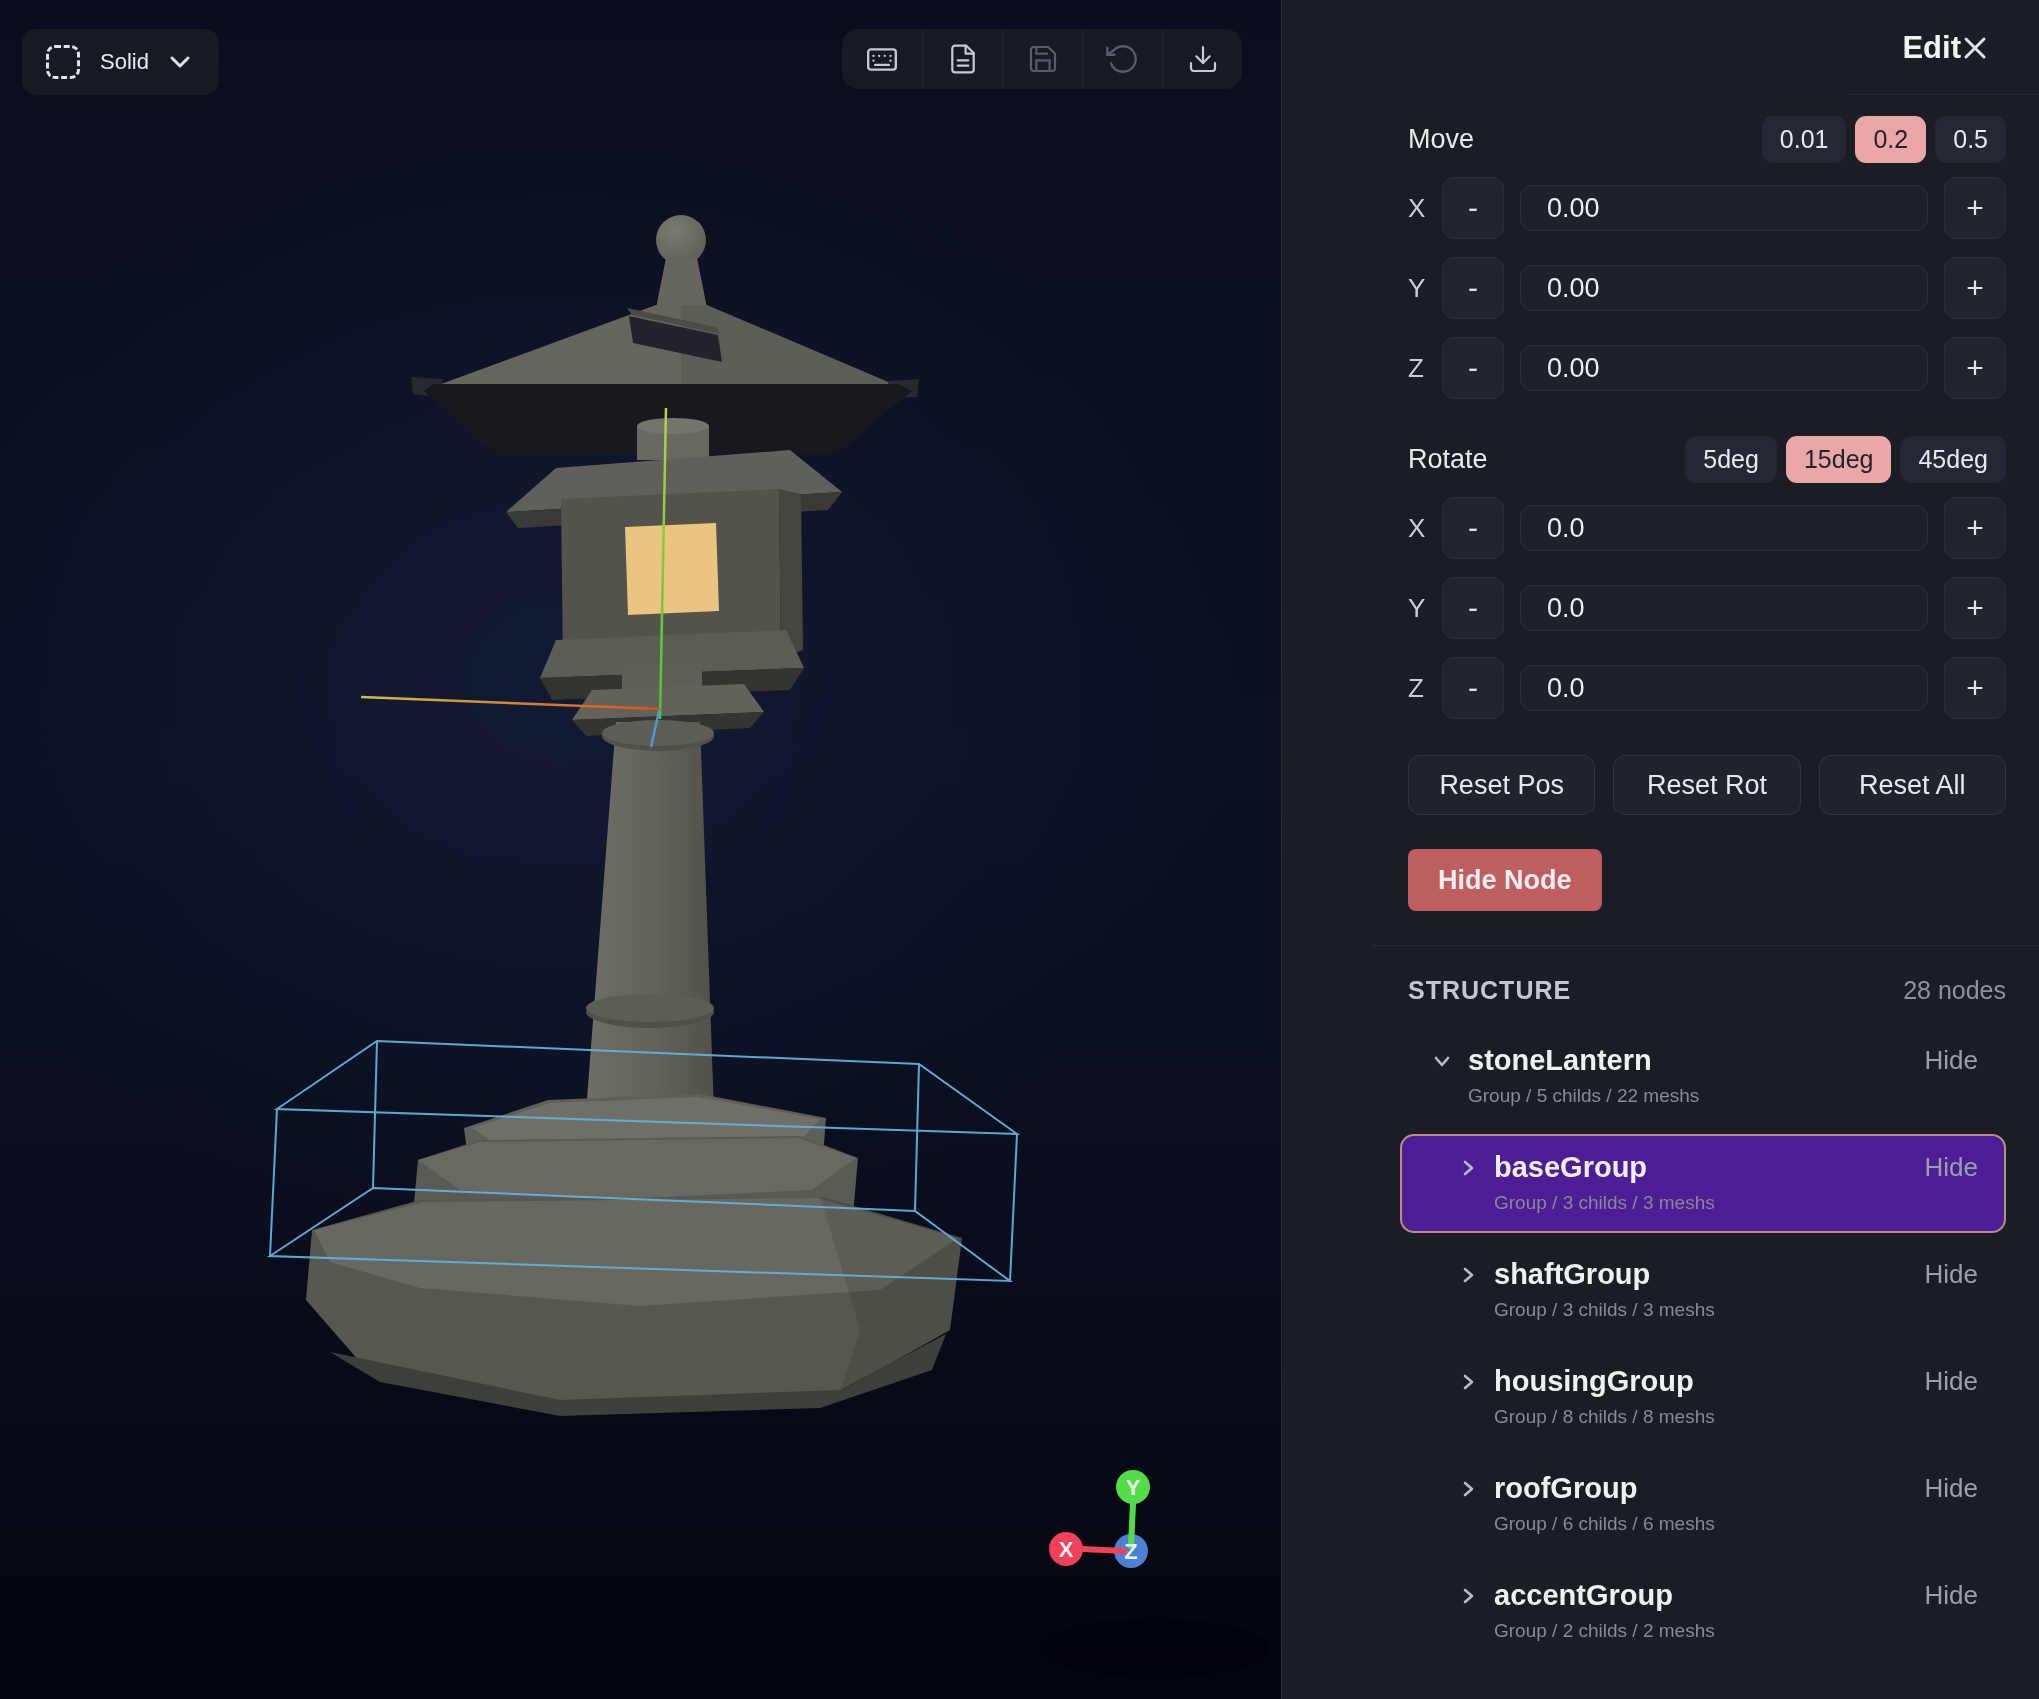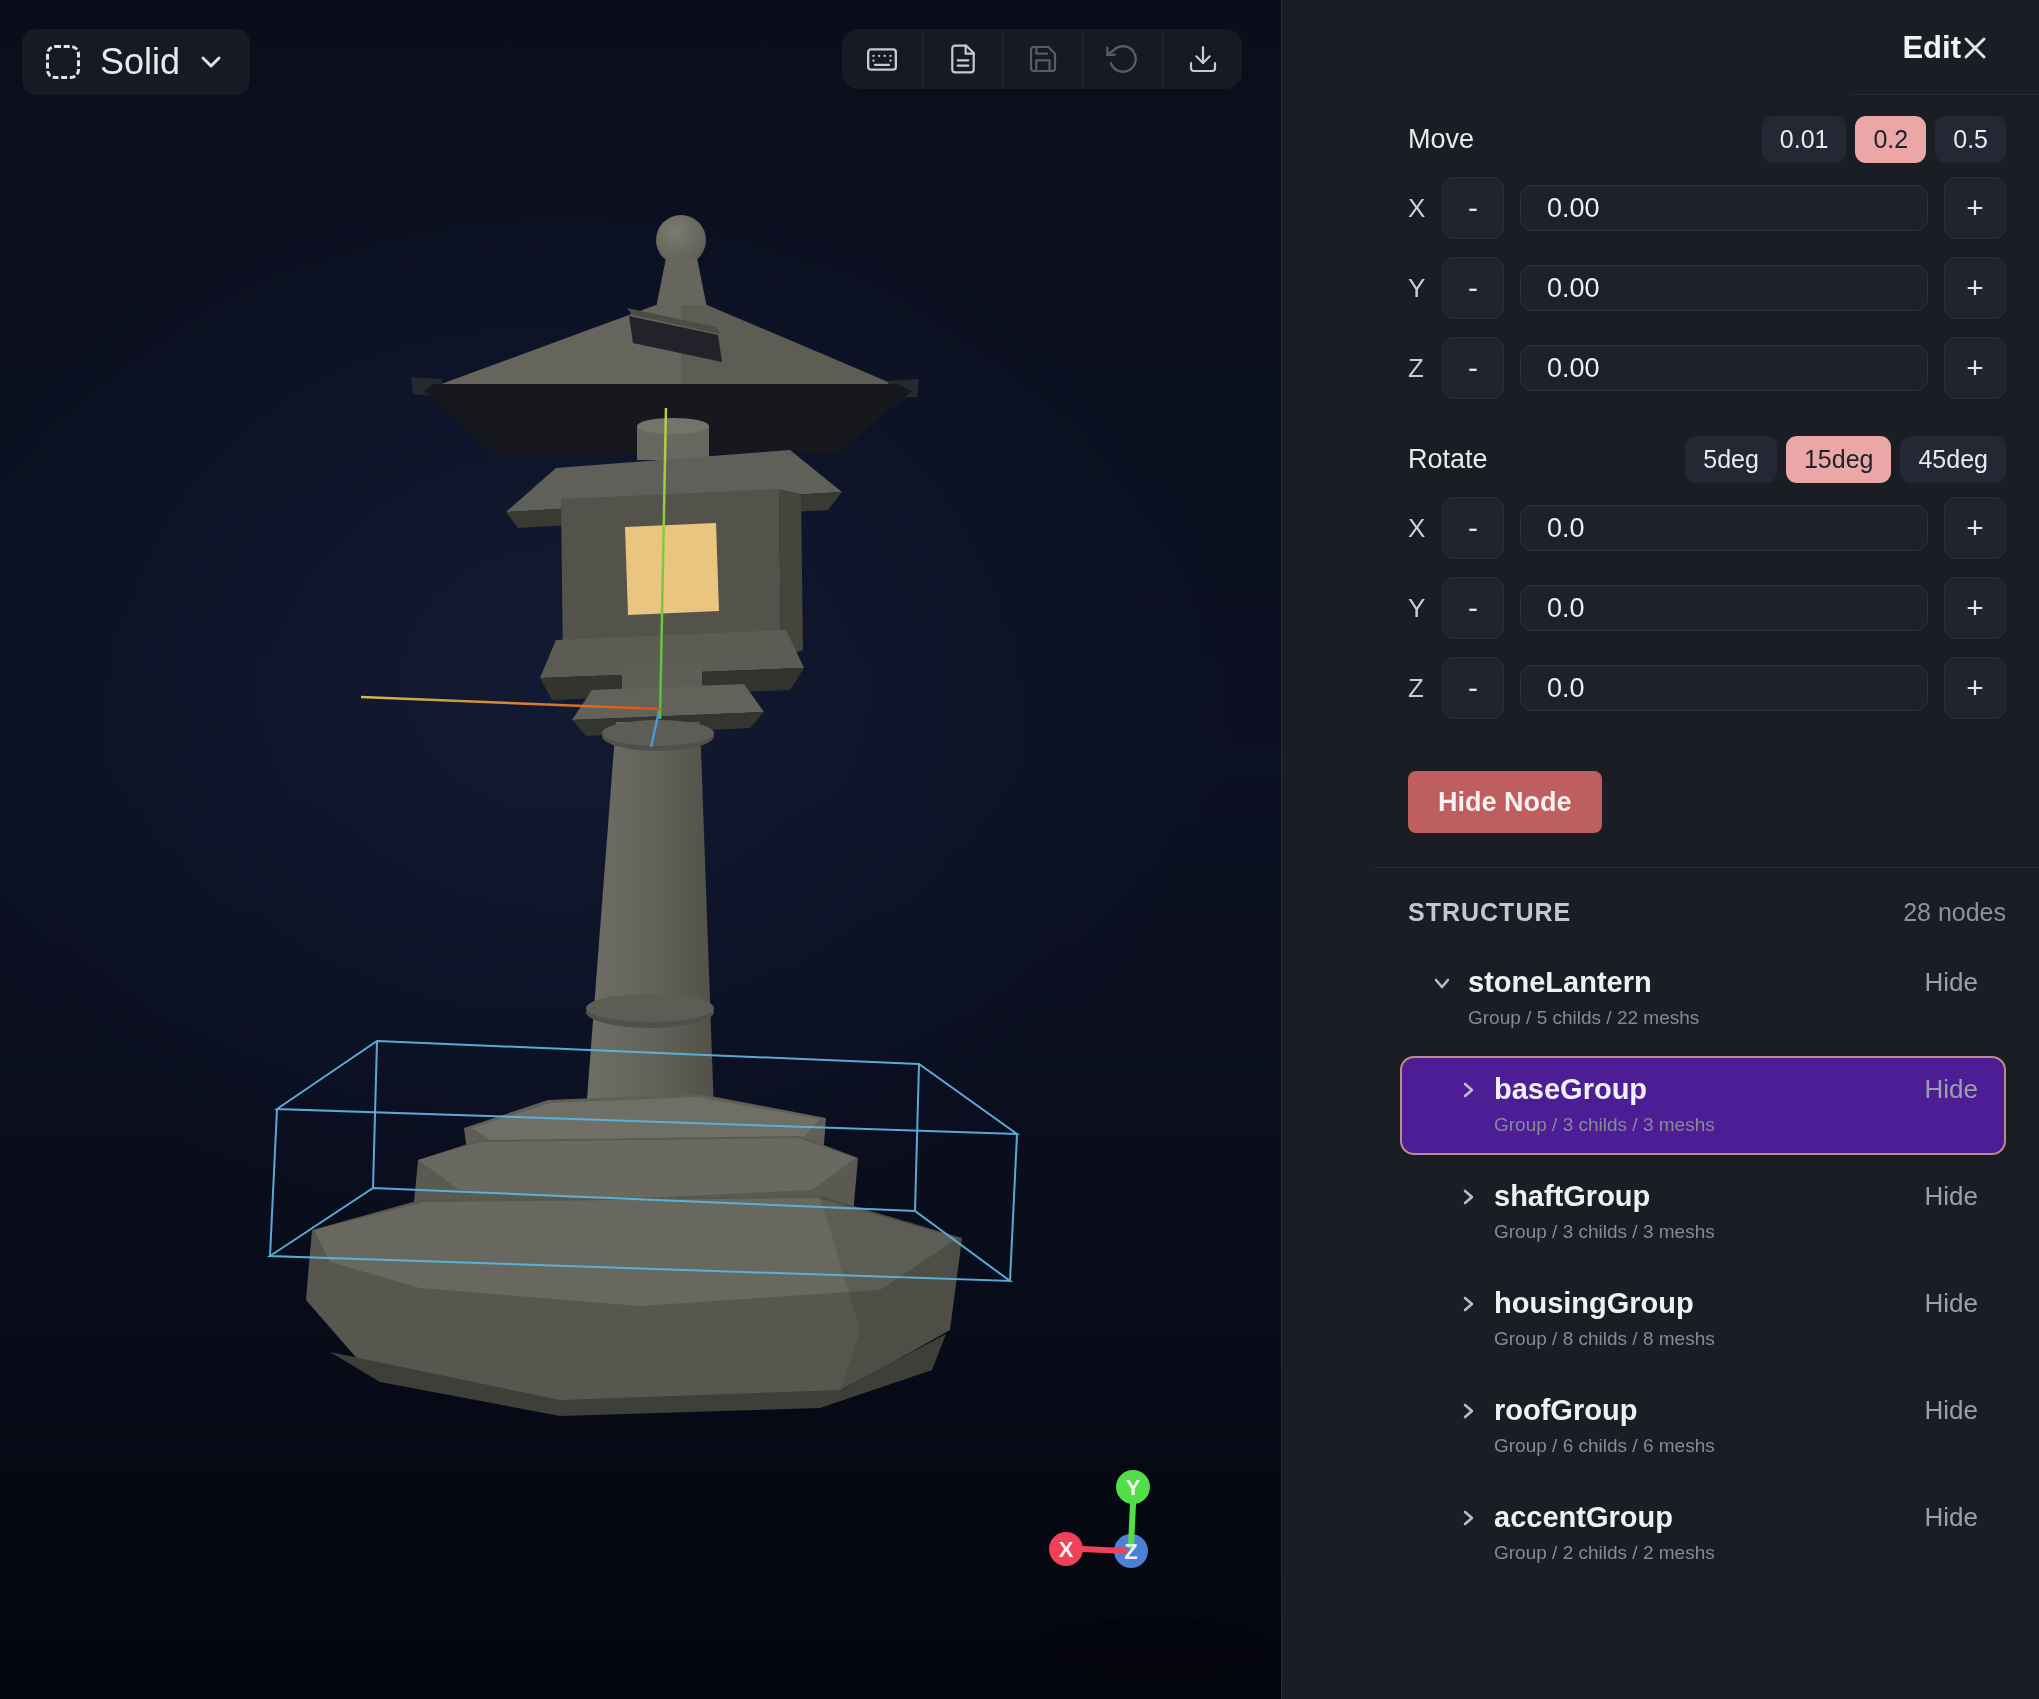--- a/index.html
+++ b/index.html
@@ -8,21 +8,21 @@
   .app { display:flex; width:2039px; height:1699px; }
 
   
   .viewport { position:relative; width:1281px; height:1699px; overflow:hidden;
     background: radial-gradient(1100px 900px at 44% 40%, #121a33 0%, rgba(18,26,51,0) 62%),
                 linear-gradient(180deg,#0a0e1c 0%, #0b1022 45%, #090d1c 72%, #04060d 100%); }
   .scene { position:absolute; inset:0; }
 
   .mode-btn { position:absolute; left:22px; top:29px; height:66px; display:flex; align-items:center;
     gap:20px; padding:0 28px 0 24px; background:#171a22; border:none; border-radius:14px;
-    color:#e8eaee; font-size:36px; cursor:pointer; }
+    color:#e8eaee; font-size:22px; cursor:pointer; }
   .dashed-square { width:34px; height:34px; border:3px dashed #dfe2e7; border-radius:9px; }
   .mode-chevron { display:flex; }
 
   .toolbar { position:absolute; top:29px; right:39px; height:60px; display:flex;
     background:#171a22; border-radius:16px; overflow:hidden; }
   .tool-btn { width:80px; height:60px; display:flex; align-items:center; justify-content:center;
     background:transparent; border:none; border-left:1px solid #222631; color:#c6cbd3; cursor:pointer; }
   .tool-btn:first-child { border-left:none; }
   .tool-btn.disabled { color:#565c68; }
 
@@ -289,20 +289,25 @@
         </div>
         <div class="axis-row">
           <span class="axis-label">Z</span>
           <button class="pm-btn">-</button>
           <input class="value-input" value="0.0" style="">
           <button class="pm-btn">+</button>
         </div>
       </div>
 
       
+      <div class="reset-row">
+        <button class="reset-btn">Reset Pos</button>
+        <button class="reset-btn">Reset Rot</button>
+        <button class="reset-btn">Reset All</button>
+      </div>
       <button class="hide-node-btn">Hide Node</button>
 
       <div class="divider"></div>
 
       
       <div class="structure-header">
         <span class="structure-title">STRUCTURE</span>
         <span class="structure-count">28 nodes</span>
       </div>
 

